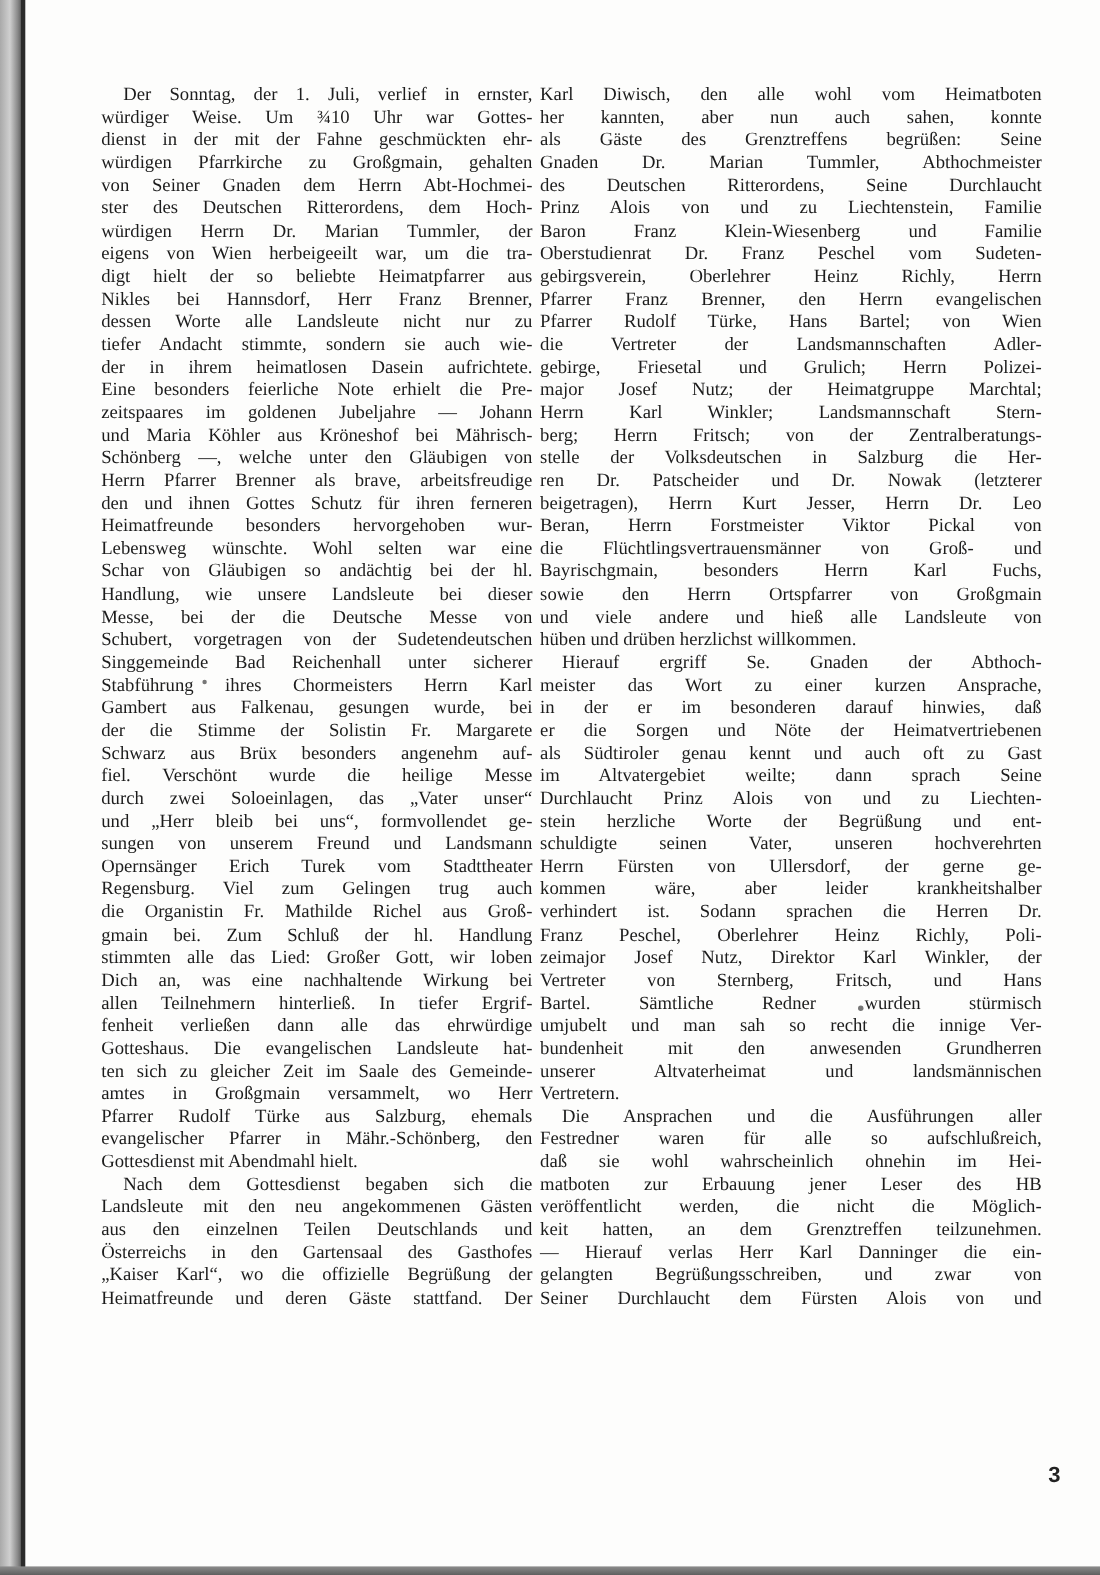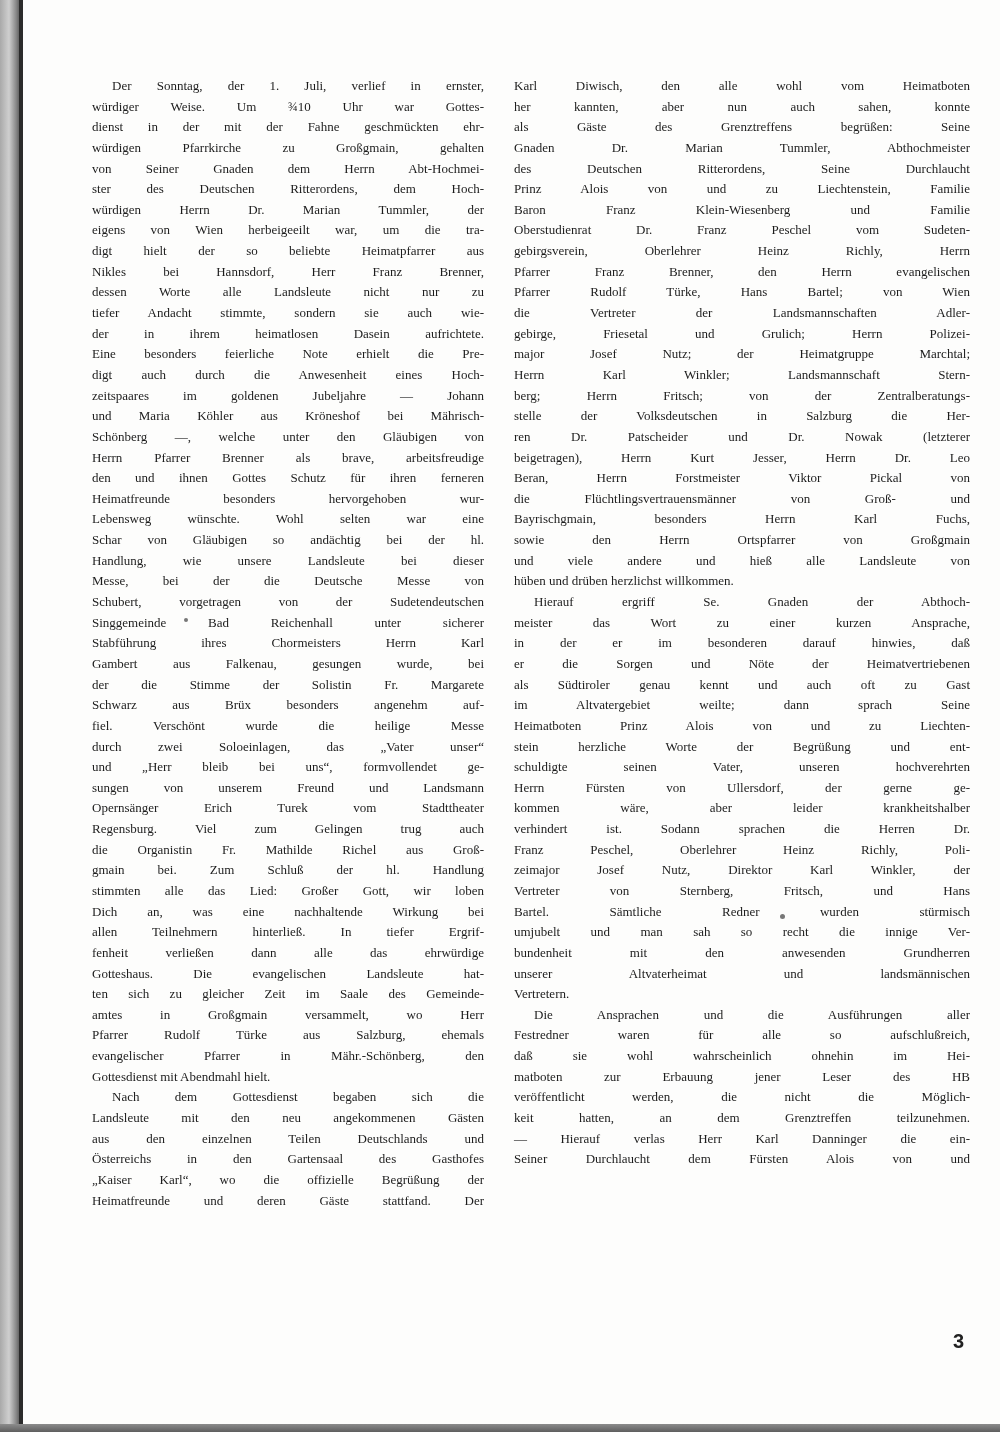--- a/index.html
+++ b/index.html
@@ -16,25 +16,25 @@
   .binding-edge {
     position:absolute; left:19px; top:0; width:4px; height:1425px;
     background:#2b2b2b;
   }
   .bottom-band {
     position:absolute; left:0; bottom:0; width:1000px; height:8px;
     background:linear-gradient(to bottom,#8c8c8c,#5e5e5e);
   }
   .column {
     position:absolute; top:76px;
-    font-size:13px; line-height:20.65px;
+    font-size:17px; line-height:20.65px;
     font-family:"Liberation Serif","DejaVu Serif",serif;
   }
   .col-left { left:92px; width:392px; }
-  .col-right { left:514px; width:456px; }
+  .col-right { left:491px; width:456px; }
   .line {
     display:block; white-space:nowrap; text-align:justify;
     text-align-last:justify; height:20.65px;
   }
   .line.last { text-align-last:left; }
   .line.indent { padding-left:20px; }
   .page-number {
     position:absolute; left:953px; top:1330px;
     font-family:"Liberation Sans","DejaVu Sans",sans-serif;
     font-weight:bold; font-size:20px; color:#222;
@@ -55,21 +55,20 @@
     <span class="line">von Seiner Gnaden dem Herrn Abt-Hochmei-</span>
     <span class="line">ster des Deutschen Ritterordens, dem Hoch-</span>
     <span class="line">würdigen Herrn Dr. Marian Tummler, der</span>
     <span class="line">eigens von Wien herbeigeeilt war, um die tra-</span>
     <span class="line">digt hielt der so beliebte Heimatpfarrer aus</span>
     <span class="line">Nikles bei Hannsdorf, Herr Franz Brenner,</span>
     <span class="line">dessen Worte alle Landsleute nicht nur zu</span>
     <span class="line">tiefer Andacht stimmte, sondern sie auch wie-</span>
     <span class="line">der in ihrem heimatlosen Dasein aufrichtete.</span>
     <span class="line">Eine besonders feierliche Note erhielt die Pre-</span>
-    <span class="line">digt auch durch die Anwesenheit eines Hoch-</span>
     <span class="line">zeitspaares im goldenen Jubeljahre — Johann</span>
     <span class="line">und Maria Köhler aus Kröneshof bei Mährisch-</span>
     <span class="line">Schönberg —, welche unter den Gläubigen von</span>
     <span class="line">Herrn Pfarrer Brenner als brave, arbeitsfreudige</span>
     <span class="line">den und ihnen Gottes Schutz für ihren ferneren</span>
     <span class="line">Heimatfreunde besonders hervorgehoben wur-</span>
     <span class="line">Lebensweg wünschte. Wohl selten war eine</span>
     <span class="line">Schar von Gläubigen so andächtig bei der hl.</span>
     <span class="line">Handlung, wie unsere Landsleute bei dieser</span>
     <span class="line">Messe, bei der die Deutsche Messe von</span>
@@ -129,41 +128,42 @@
     <span class="line">Bayrischgmain, besonders Herrn Karl Fuchs,</span>
     <span class="line">sowie den Herrn Ortspfarrer von Großgmain</span>
     <span class="line">und viele andere und hieß alle Landsleute von</span>
     <span class="line last last">hüben und drüben herzlichst willkommen.</span>
     <span class="line indent">Hierauf ergriff Se. Gnaden der Abthoch-</span>
     <span class="line">meister das Wort zu einer kurzen Ansprache,</span>
     <span class="line">in der er im besonderen darauf hinwies, daß</span>
     <span class="line">er die Sorgen und Nöte der Heimatvertriebenen</span>
     <span class="line">als Südtiroler genau kennt und auch oft zu Gast</span>
     <span class="line">im Altvatergebiet weilte; dann sprach Seine</span>
-    <span class="line">Heimatboten Prinz Alois von und zu Liechten-</span>
+    <span class="line">Durchlaucht Prinz Alois von und zu Liechten-</span>
     <span class="line">stein herzliche Worte der Begrüßung und ent-</span>
     <span class="line">schuldigte seinen Vater, unseren hochverehrten</span>
     <span class="line">Herrn Fürsten von Ullersdorf, der gerne ge-</span>
     <span class="line">kommen wäre, aber leider krankheitshalber</span>
     <span class="line">verhindert ist. Sodann sprachen die Herren Dr.</span>
     <span class="line">Franz Peschel, Oberlehrer Heinz Richly, Poli-</span>
     <span class="line">zeimajor Josef Nutz, Direktor Karl Winkler, der</span>
     <span class="line">Vertreter von Sternberg, Fritsch, und Hans</span>
     <span class="line">Bartel. Sämtliche Redner wurden stürmisch</span>
     <span class="line">umjubelt und man sah so recht die innige Ver-</span>
     <span class="line">bundenheit mit den anwesenden Grundherren</span>
     <span class="line">unserer Altvaterheimat und landsmännischen</span>
     <span class="line last last">Vertretern.</span>
     <span class="line indent">Die Ansprachen und die Ausführungen aller</span>
     <span class="line">Festredner waren für alle so aufschlußreich,</span>
     <span class="line">daß sie wohl wahrscheinlich ohnehin im Hei-</span>
     <span class="line">matboten zur Erbauung jener Leser des HB</span>
     <span class="line">veröffentlicht werden, die nicht die Möglich-</span>
     <span class="line">keit hatten, an dem Grenztreffen teilzunehmen.</span>
     <span class="line">— Hierauf verlas Herr Karl Danninger die ein-</span>
+    <span class="line">gelangten Begrüßungsschreiben, und zwar von</span>
     <span class="line">Seiner Durchlaucht dem Fürsten Alois von und</span>
   </div>
 
 <div class="page-number">3</div>
 
 <div class="speck" style="left:184px;top:618px;width:4px;height:4px;"></div>
 <div class="speck" style="left:780px;top:914px;width:5px;height:5px;"></div>
 
 <div class="bottom-band"></div>
 

